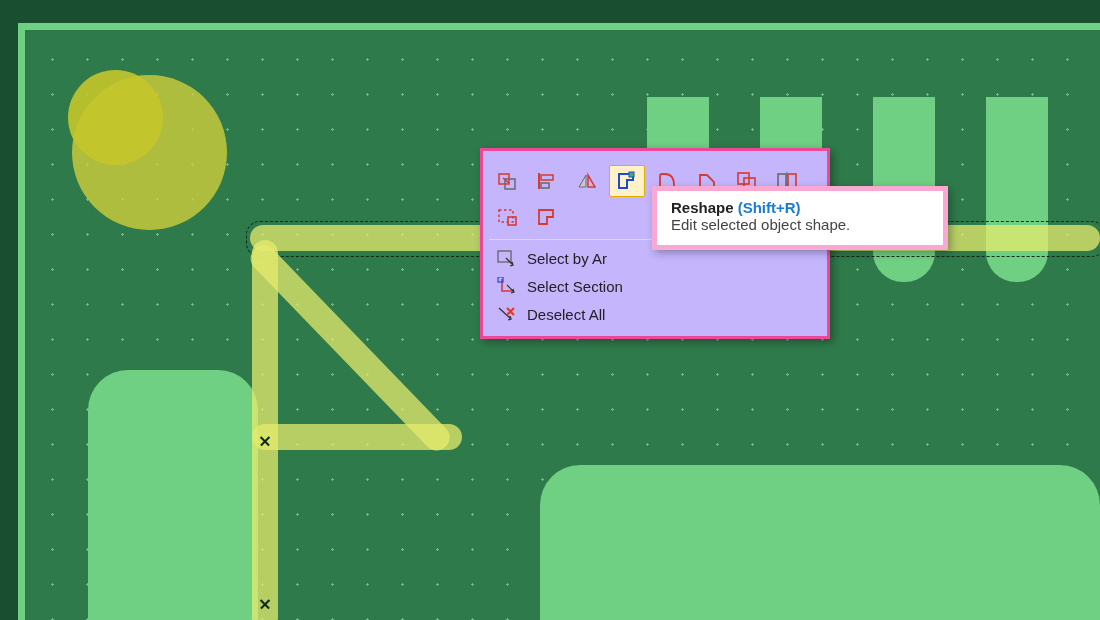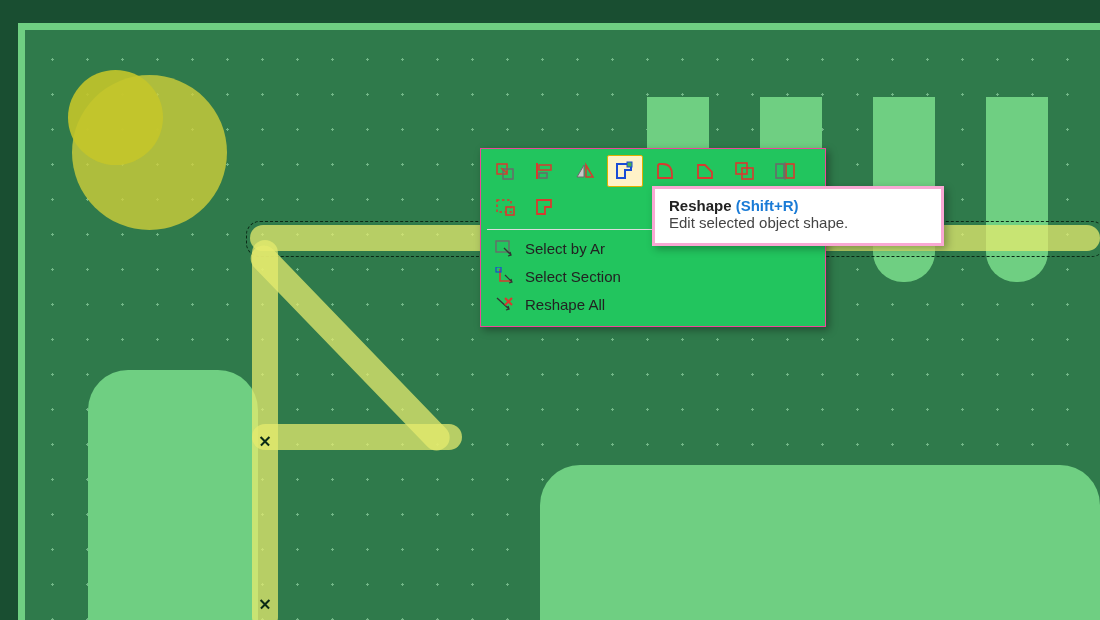--- a/index.html
+++ b/index.html
@@ -18,31 +18,31 @@
   .trace{position:absolute;background:#e6eb6e;opacity:.75;}
   .trace-h{height:26px;border-radius:13px;}
   .trace-v{width:26px;border-radius:13px;}
   .trace-d{transform-origin:top left;}
   .sel-outline{position:absolute;border:1px dashed #0a2a16;border-radius:14px;pointer-events:none;}
   .crossmark{position:absolute;width:12px;height:12px;pointer-events:none;}
   .crossmark::before,.crossmark::after{content:"";position:absolute;left:50%;top:50%;width:12px;height:1.5px;background:#0a2a16;transform-origin:center;}
   .crossmark::before{transform:translate(-50%,-50%) rotate(45deg);}
   .crossmark::after{transform:translate(-50%,-50%) rotate(-45deg);}
   
-  .menu{position:absolute;left:480px;top:148px;background:#22c55e;border:1px solid #ec4899;box-shadow:3px 3px 8px rgba(0,0,0,.35);padding:6px 6px 8px 6px;width:332px;}
+  .menu{position:absolute;left:480px;top:148px;background:#c4b5fd;border:3px solid #ec4899;box-shadow:3px 3px 8px rgba(0,0,0,.35);padding:14px 6px 8px 6px;width:332px;}
   .icon-row{display:flex;flex-wrap:wrap;gap:4px;margin-bottom:6px;}
   .icon-btn{width:34px;height:30px;display:flex;align-items:center;justify-content:center;border:1px solid transparent;border-radius:2px;cursor:default;}
   .icon-btn.hover{background:#fff2c8;border-color:#e0b000;}
   .icon-btn svg{display:block;}
   .menu hr{border:none;border-top:1px solid #dcdcdc;margin:4px 0 4px 0;}
   .menu-item{display:flex;align-items:center;gap:10px;padding:4px 6px;border-radius:2px;cursor:default;}
   .menu-item .mi-icon{width:22px;height:20px;display:flex;align-items:center;justify-content:center;}
   .menu-item .mi-label{flex:1;white-space:nowrap;overflow:hidden;}
   
-  .tooltip{position:absolute;left:652px;top:186px;background:#fff;border:3px solid #f9a8d4;box-shadow:3px 3px 8px rgba(0,0,0,.3);padding:8px 14px 12px 14px;width:258px;}
+  .tooltip{position:absolute;left:652px;top:186px;background:#fff;border:5px solid #f9a8d4;box-shadow:3px 3px 8px rgba(0,0,0,.3);padding:8px 14px 12px 14px;width:258px;}
   .tooltip .tt-title{font-weight:600;display:inline;}
   .tooltip .tt-shortcut{color:#1a7bd6;font-weight:600;}
   .tooltip .tt-body{margin-top:0;color:#444;}
 </style>
 </head>
 <body>
 
 <div class="stage">
 
   <div class="board">
@@ -172,21 +172,21 @@
       <span class="mi-label">Select Section</span>
     </div>
 
     <div class="menu-item">
       <span class="mi-icon">
         <svg width="20" height="18">
           <path d="M3 3 L15 14 M12 15 L15 14 L14 11" fill="none" stroke="#333" stroke-width="1.3"></path>
           <path d="M11 3 L18 10 M18 3 L11 10" stroke="#d73a2f" stroke-width="2"></path>
         </svg>
       </span>
-      <span class="mi-label">Reshape All</span>
+      <span class="mi-label">Deselect All</span>
     </div>
   </div>
 
   <div class="tooltip">
     <div>
       <span class="tt-title">Reshape</span>
       <span> </span>
       <span class="tt-shortcut">(Shift+R)</span>
     </div>
     <div class="tt-body">Edit selected object shape.</div>

